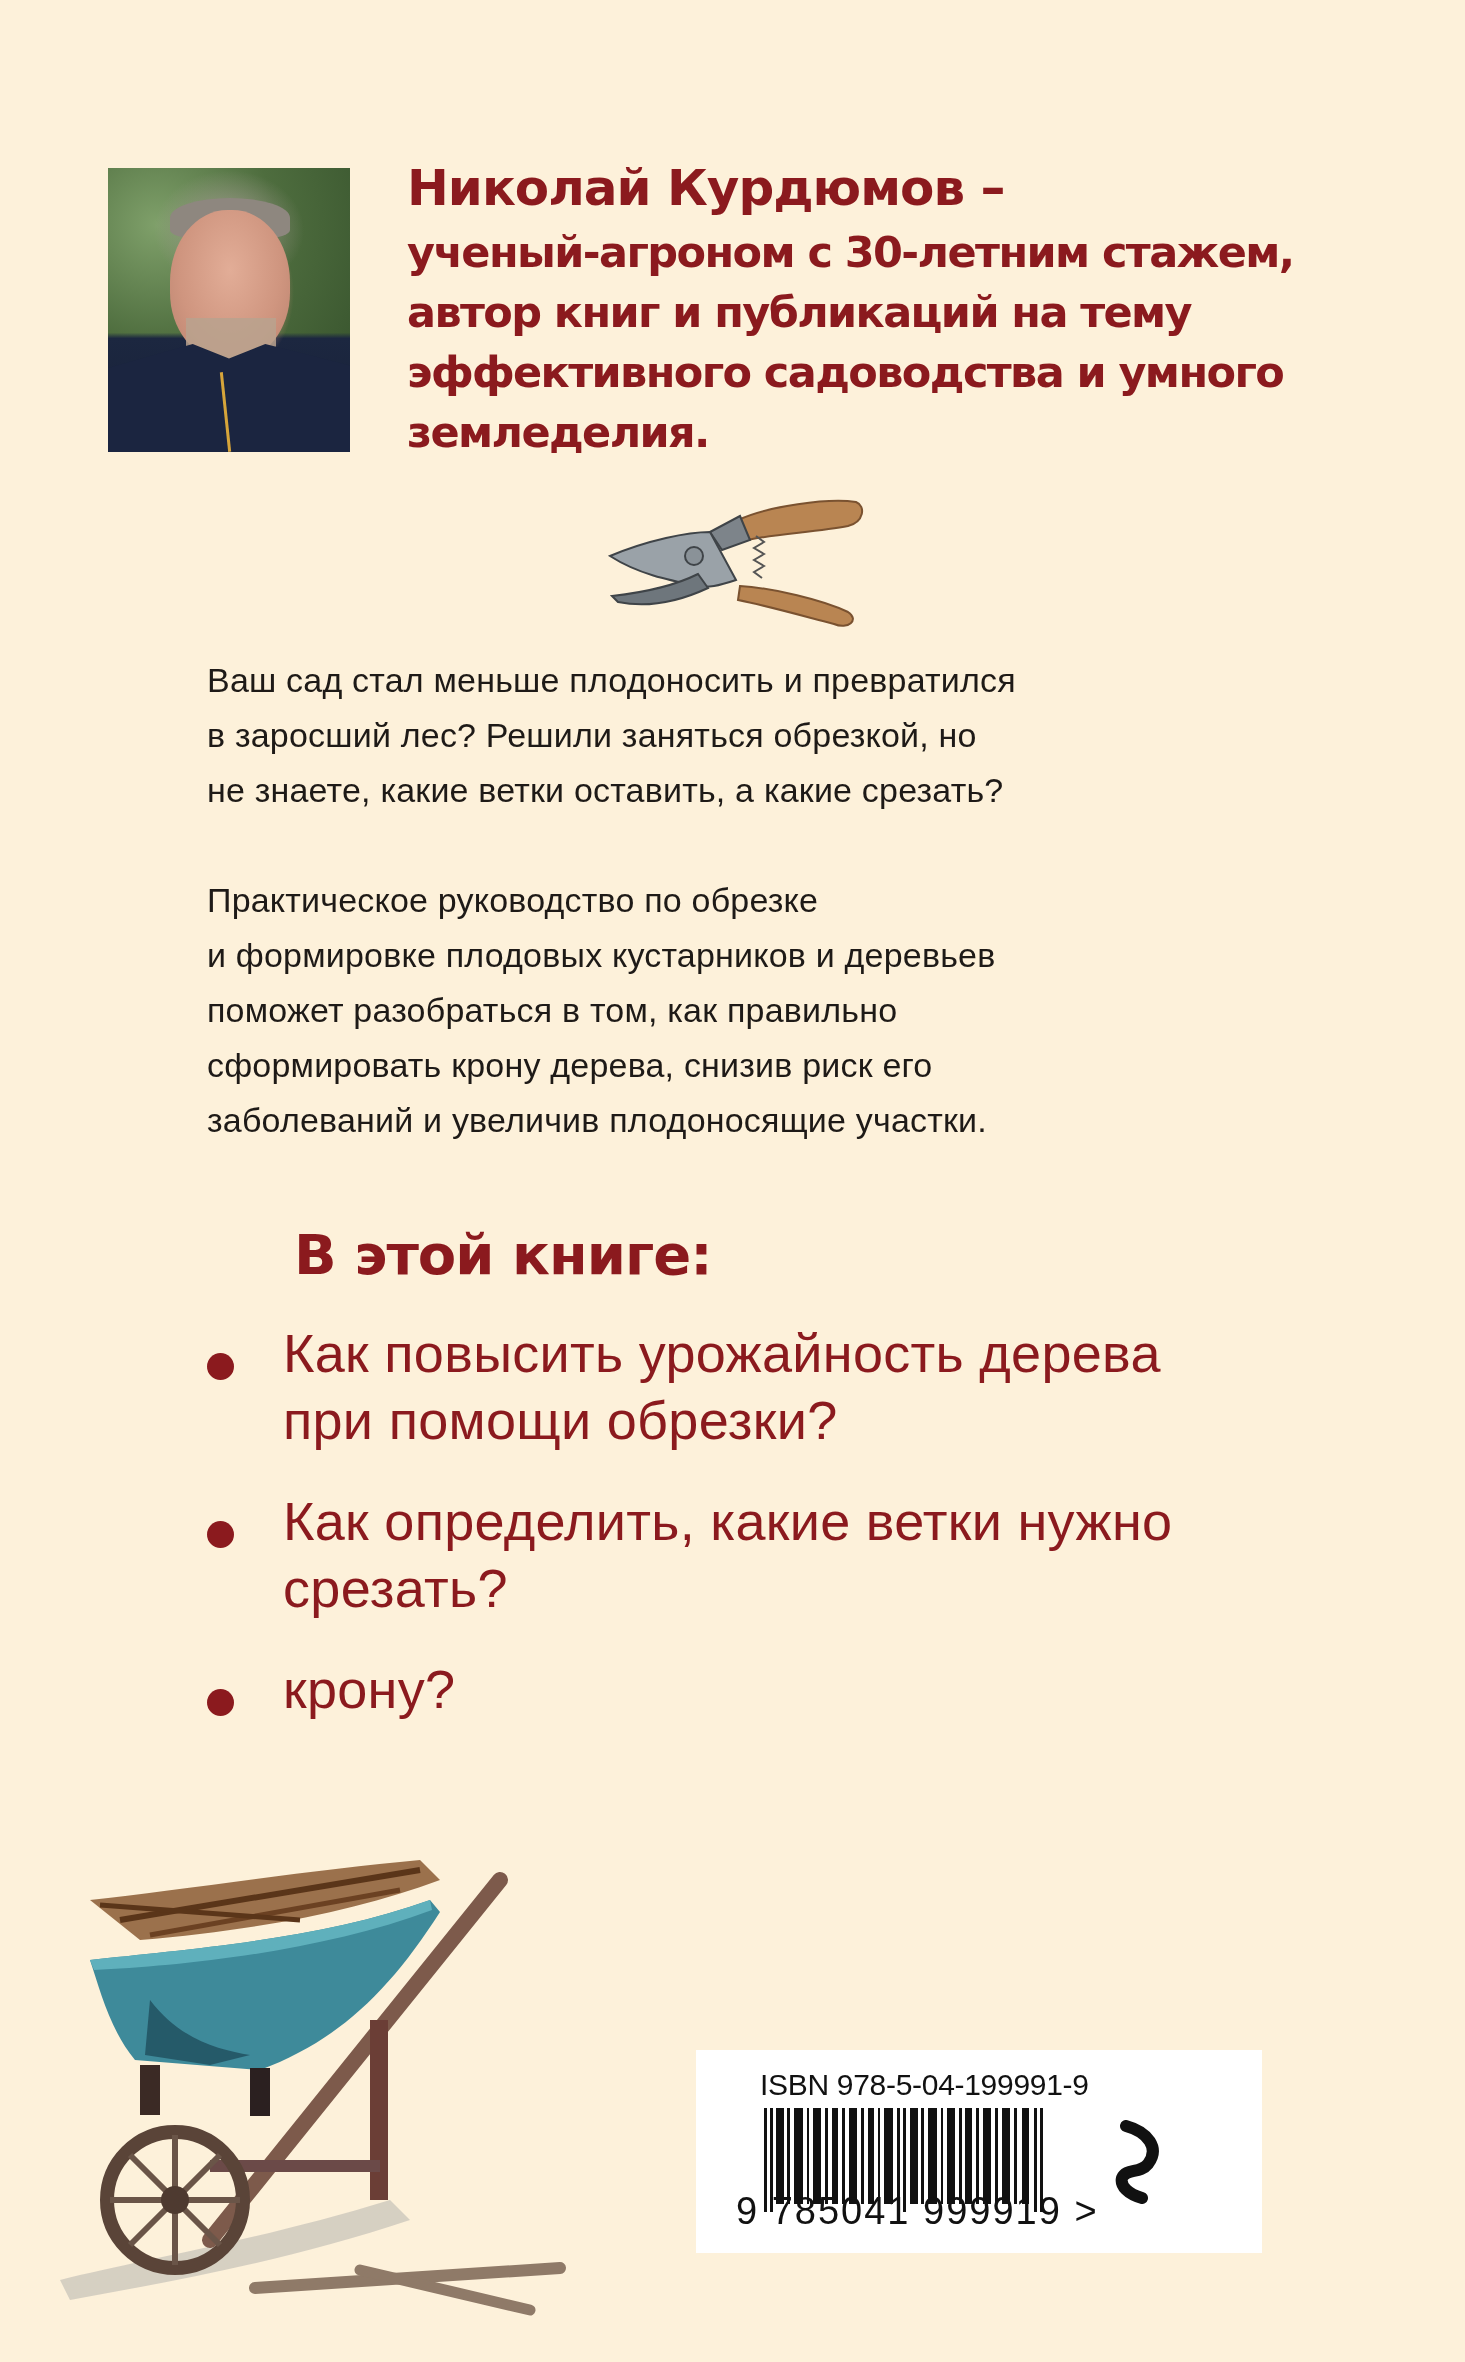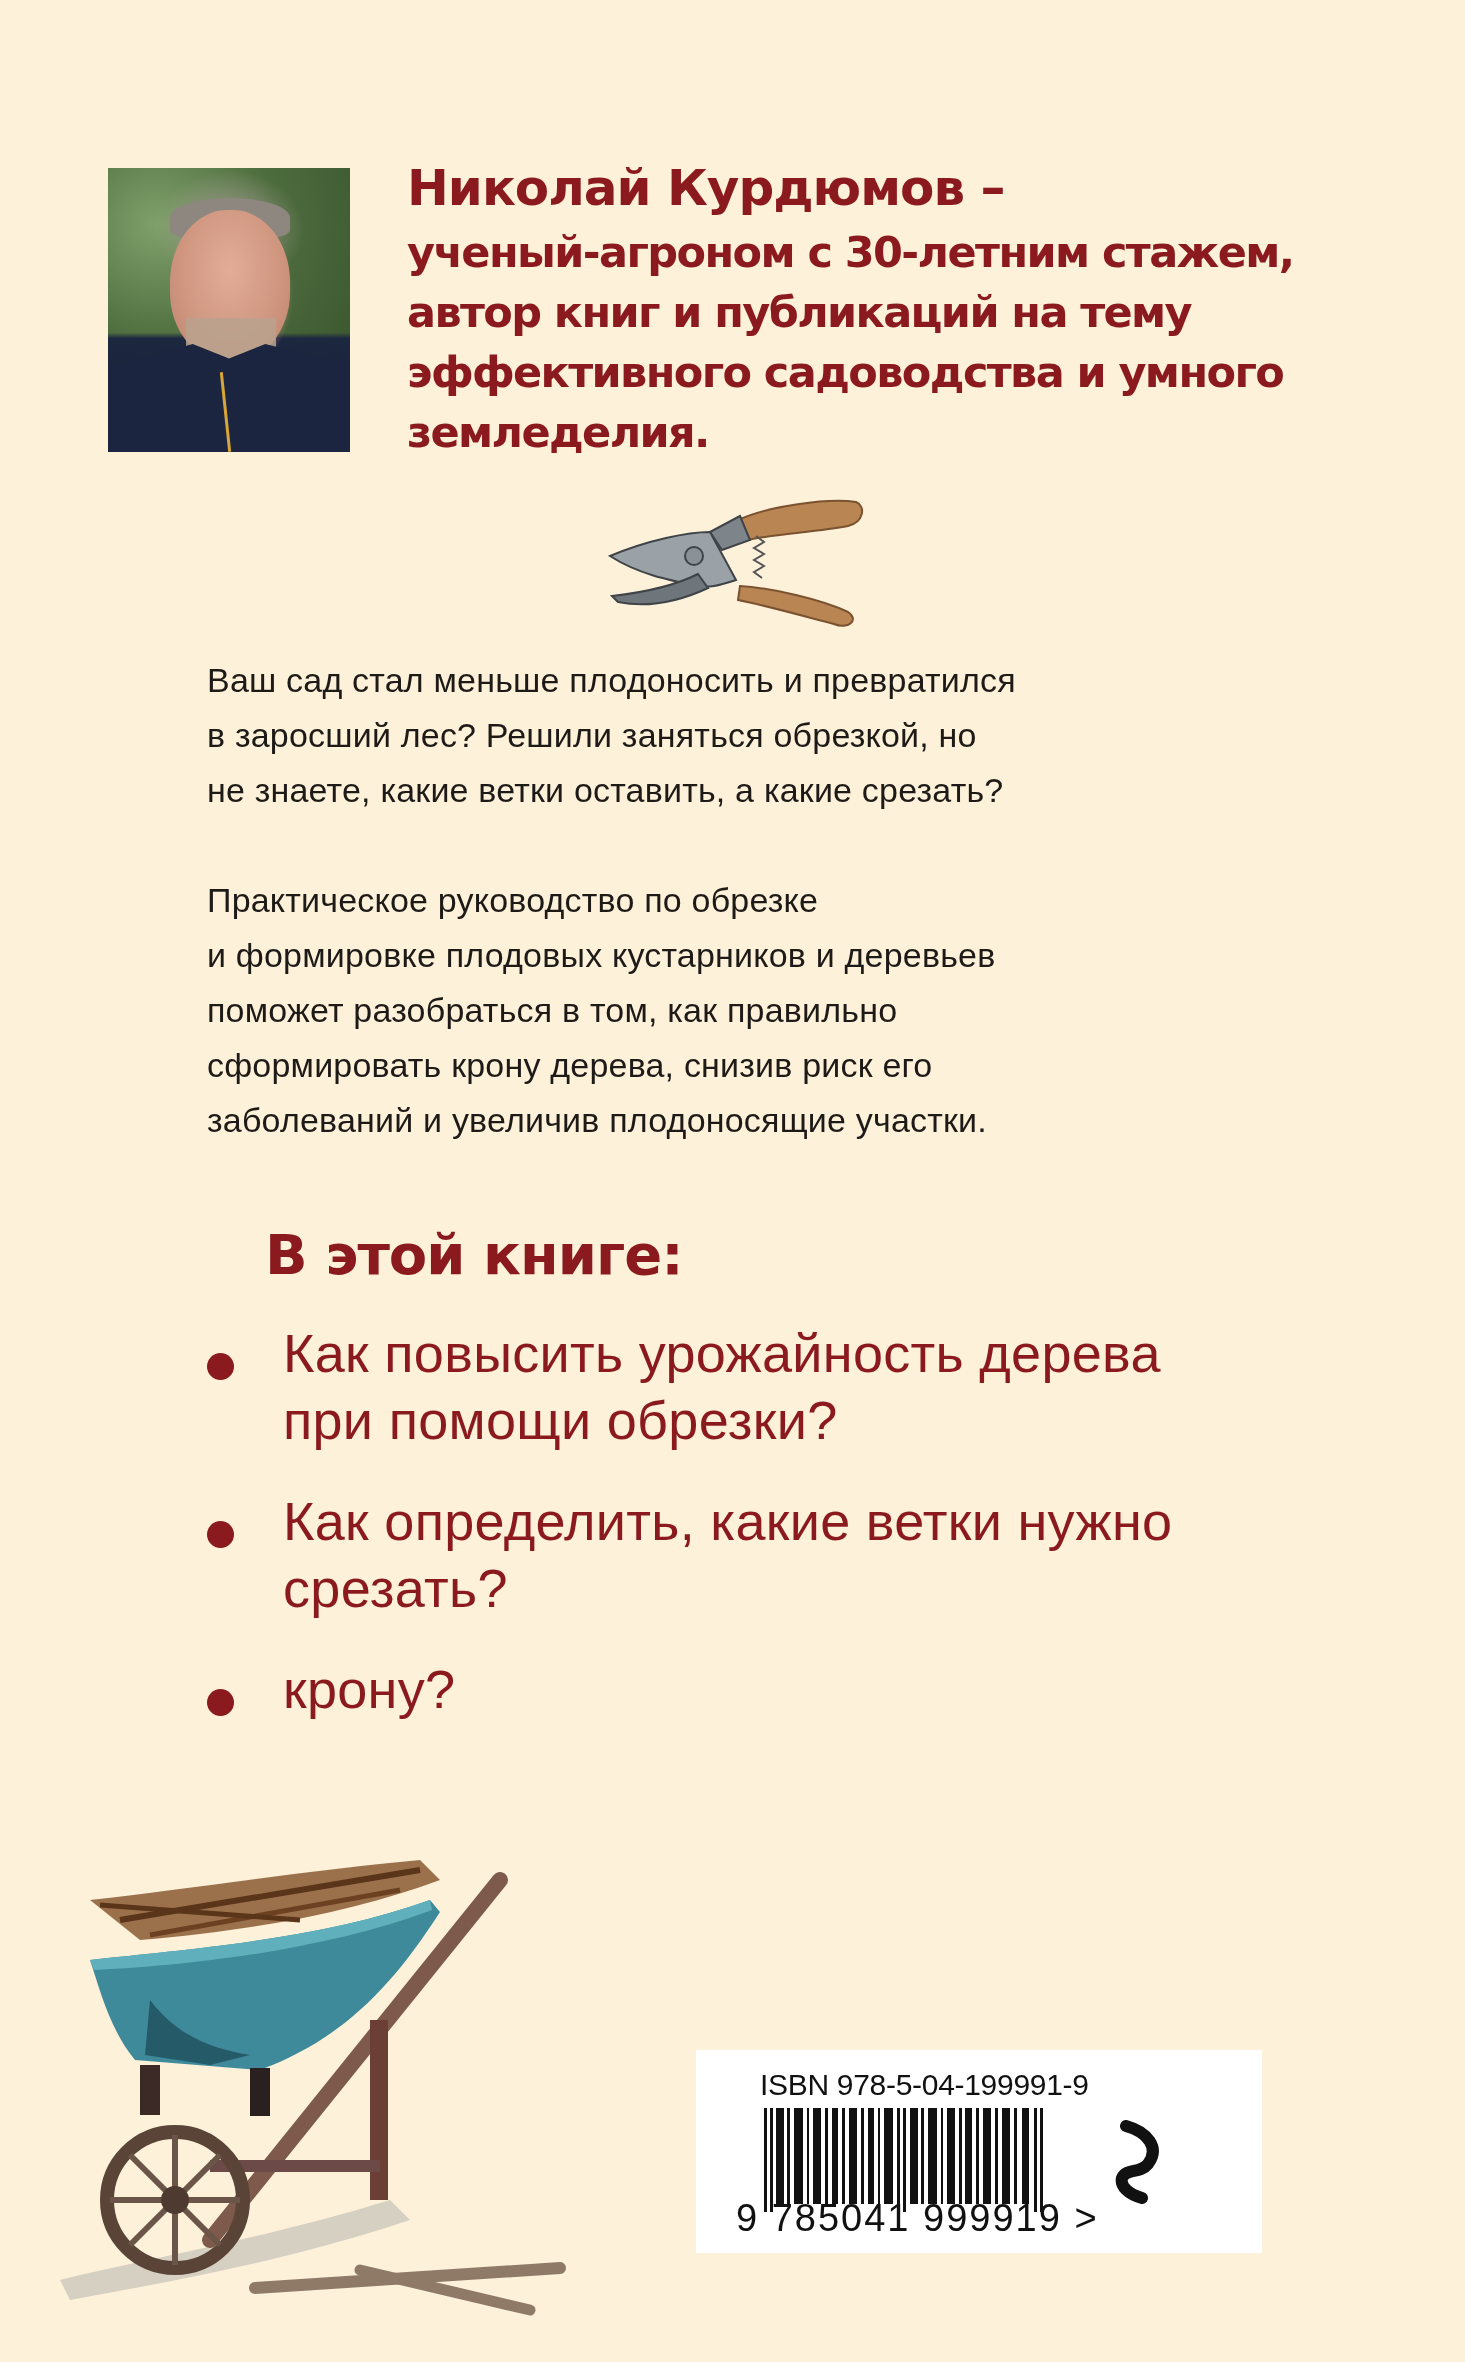--- a/index.html
+++ b/index.html
@@ -57,21 +57,21 @@
 
   .para {
     left: 207px; font-family: "Liberation Sans", sans-serif;
     font-size: 34px; line-height: 55px; color: #1e1a17; letter-spacing: .2px;
   }
   .para div { white-space: nowrap; }
   .para1 { top: 653px; }
   .para2 { top: 873px; }
 
   .book-heading {
-    left: 265px; top: 1220px;
+    left: 294px; top: 1220px;
     font-family: "DejaVu Sans", sans-serif; font-weight: bold;
     font-size: 56px; line-height: 70px; color: #8b1a1e; letter-spacing: -1px;
     white-space: nowrap;
   }
   .bullets { left: 207px; top: 1320px; width: 1100px; }
   .bullet-item { position: relative; height: 168px; }
   .bullet-dot {
     position: absolute; left: 0; top: 33px; width: 27px; height: 27px; border-radius: 50%;
     background: #8b1a1e;
   }
@@ -89,21 +89,21 @@
   }
   .isbn-label {
     position: absolute; left: 64px; top: 18px;
     font-family: "Liberation Sans", sans-serif; font-size: 30px; color: #111;
     white-space: nowrap; letter-spacing: -.3px;
   }
   .barcode {
     position: absolute; left: 68px; top: 58px; width: 280px; height: 104px;
   }
   .isbn-digits {
-    position: absolute; left: 40px; top: 147px;
+    position: absolute; left: 40px; top: 140px;
     font-family: "Liberation Sans", sans-serif; font-size: 38px; color: #111;
     white-space: nowrap; letter-spacing: 2px;
   }
   .publisher-logo { position: absolute; left: 416px; top: 70px; width: 50px; height: 84px; }
 </style>
 </head>
 <body>
 
 <div class="abs photo">
   <div class="hair"></div>

